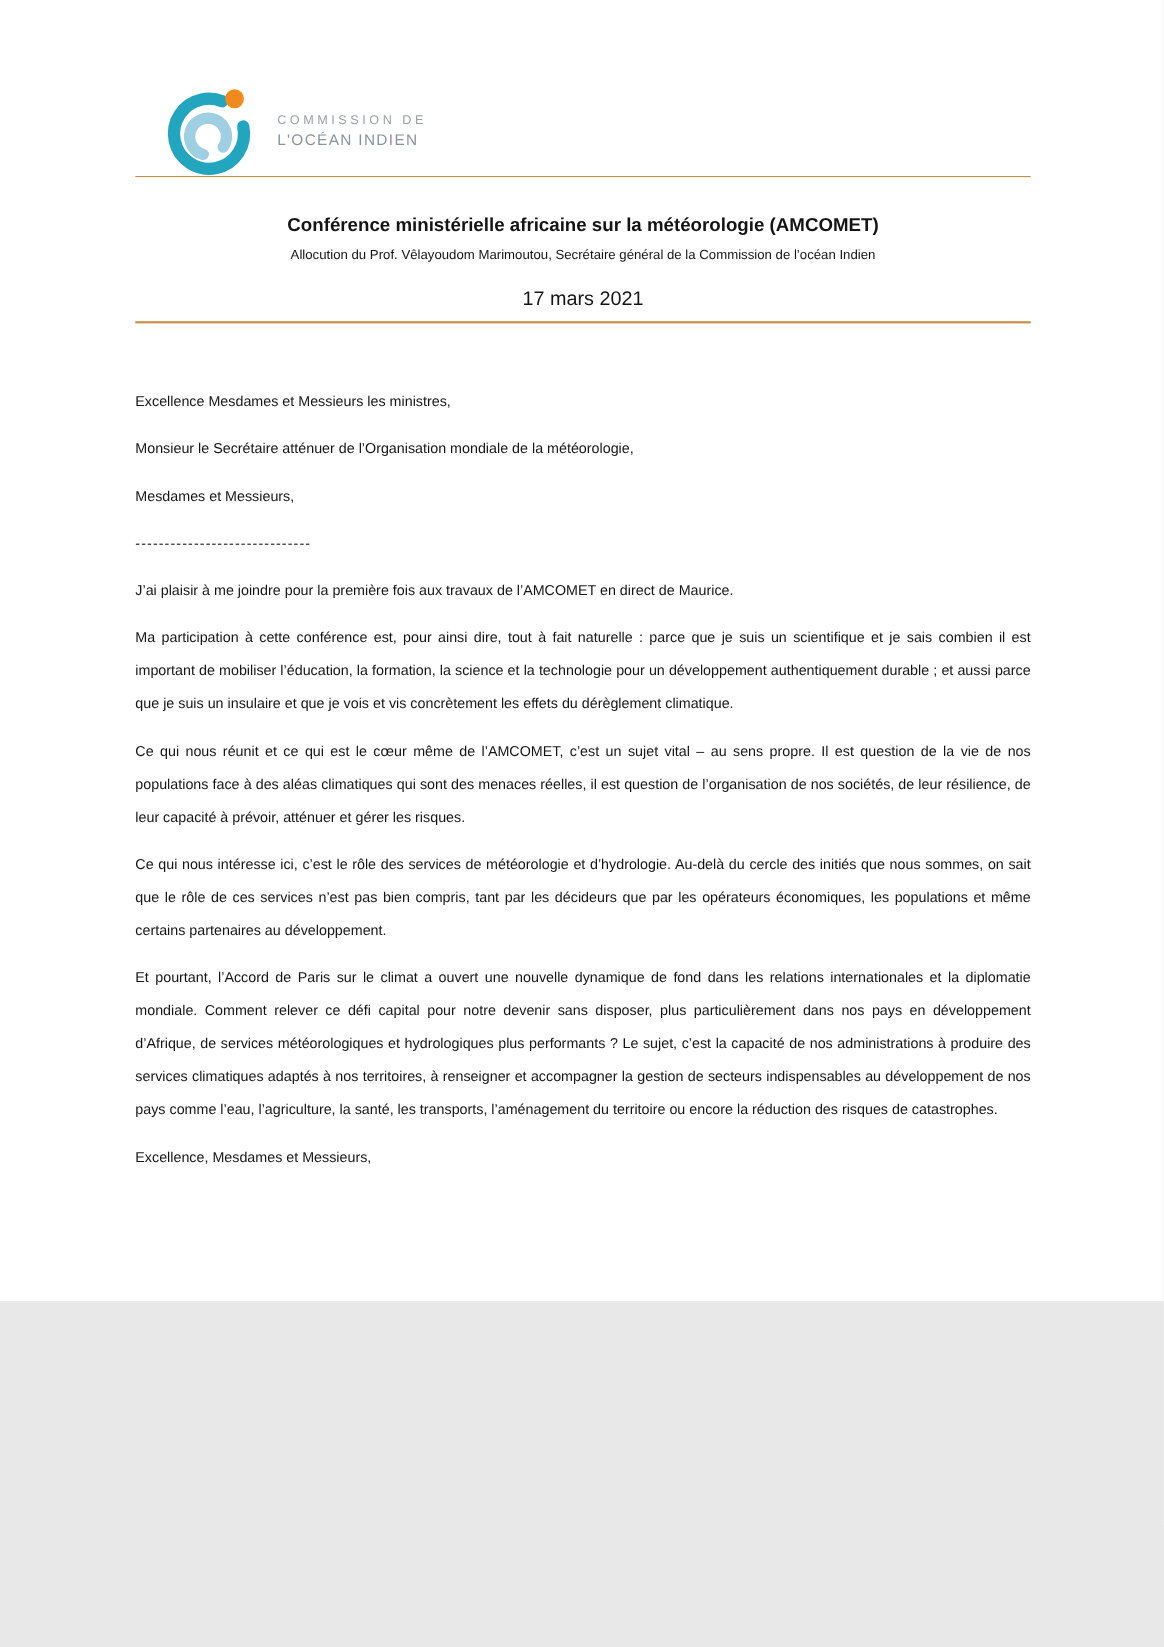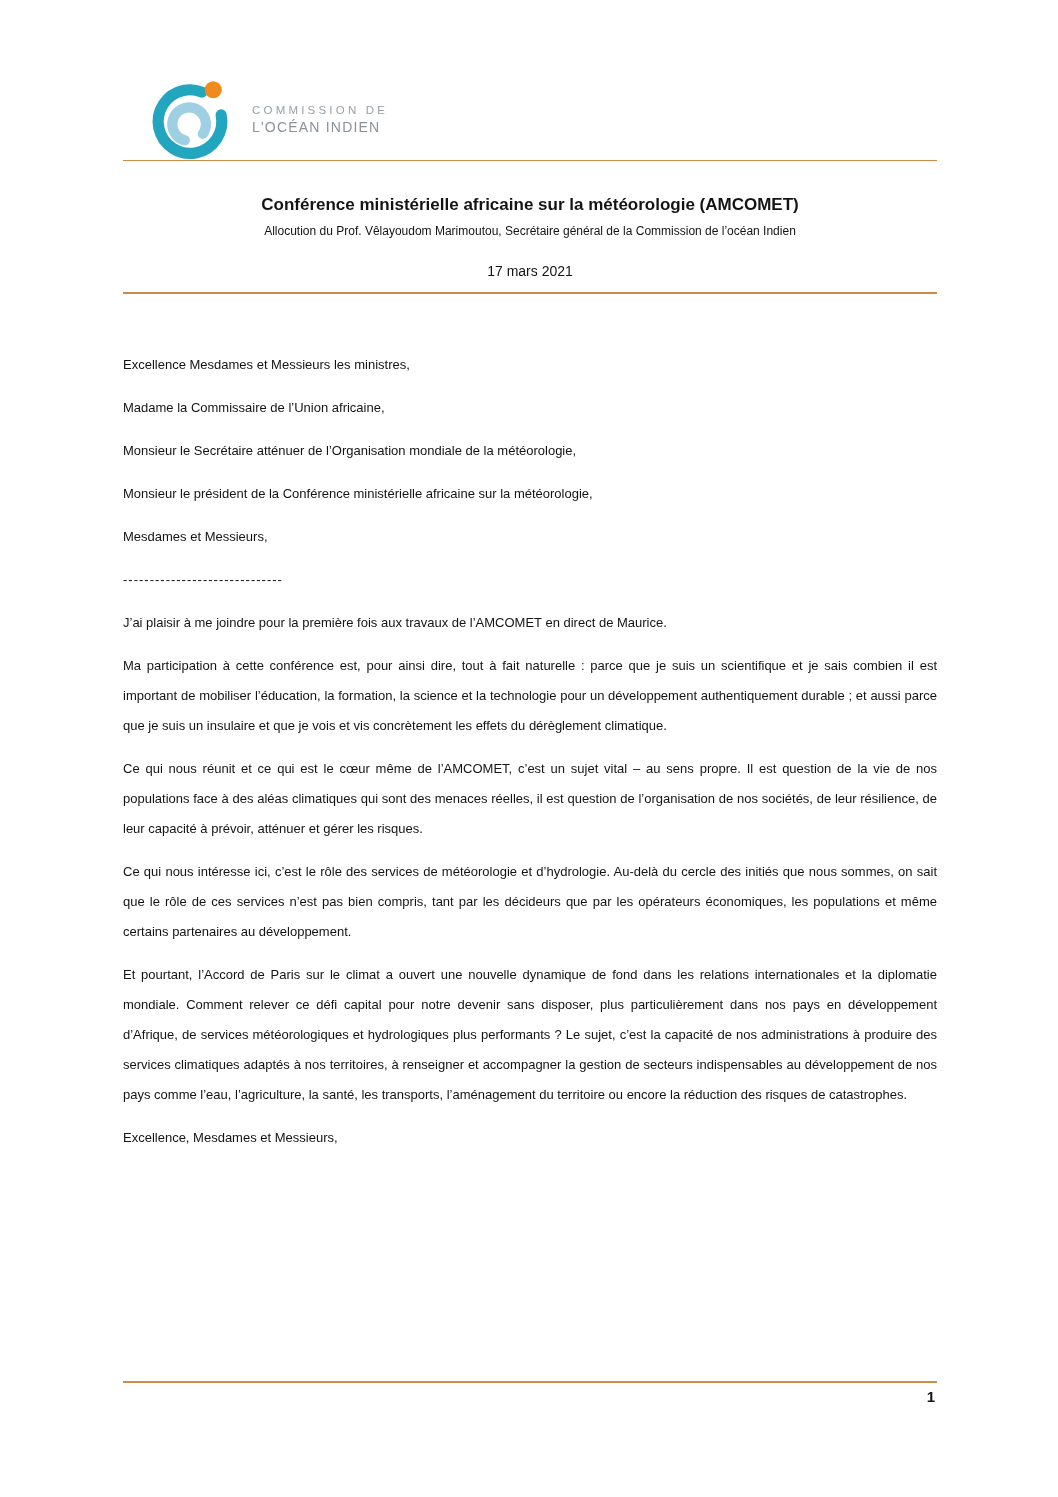--- a/index.html
+++ b/index.html
@@ -1,19 +1,19 @@
 <!DOCTYPE html>
 <html><head>
 <meta charset="utf-8">
 <style>
   html, body { margin:0; padding:0; background:#e8e8e8; }
   .page {
     position: relative;
     width: 1058px;
-    height: 1497px;
+    height: 1183px;
     margin: 0 auto;
     background: #ffffff;
     font-family: "Liberation Sans", sans-serif;
     color: #141414;
     overflow: hidden;
   }
 
   
   .logo-row {
     position: absolute;
@@ -62,21 +62,21 @@
     font-weight: bold;
     line-height: 22px;
   }
   .doc-subtitle {
     margin: 4px 0 0;
     font-size: 12px;
     line-height: 22px;
   }
   .doc-date {
     margin: 18px 0 0;
-    font-size: 14px;
+    font-size: 18px;
     line-height: 22px;
   }
 
   
   .body-area {
     position: absolute;
     top: 350px;
     left: 123px;
     width: 814px;
   }
@@ -124,23 +124,21 @@
   <div class="title-block">
     <p class="doc-title">Conférence ministérielle africaine sur la météorologie (AMCOMET)</p>
     <p class="doc-subtitle">Allocution du Prof. Vêlayoudom Marimoutou, Secrétaire général de la Commission de l’océan Indien</p>
     <p class="doc-date">17 mars 2021</p>
   </div>
 
   <div class="rule rule-title"></div>
 
   <div class="body-area">
     <p>Excellence Mesdames et Messieurs les ministres,</p>
-    <p>Madame la Commissaire de l’Union africaine,</p>
     <p>Monsieur le Secrétaire atténuer de l’Organisation mondiale de la météorologie,</p>
-    <p>Monsieur le président de la Conférence ministérielle africaine sur la météorologie,</p>
     <p>Mesdames et Messieurs,</p>
     <p class="separator">------------------------------</p>
     <p>J’ai plaisir à me joindre pour la première fois aux travaux de l’AMCOMET en direct de Maurice.</p>
     <p class="justify">Ma participation à cette conférence est, pour ainsi dire, tout à fait naturelle : parce que je suis un scientifique et je sais combien il est important de mobiliser l’éducation, la formation, la science et la technologie pour un développement authentiquement durable ; et aussi parce que je suis un insulaire et que je vois et vis concrètement les effets du dérèglement climatique.</p>
     <p class="justify">Ce qui nous réunit et ce qui est le cœur même de l’AMCOMET, c’est un sujet vital – au sens propre. Il est question de la vie de nos populations face à des aléas climatiques qui sont des menaces réelles, il est question de l’organisation de nos sociétés, de leur résilience, de leur capacité à prévoir, atténuer et gérer les risques.</p>
     <p class="justify">Ce qui nous intéresse ici, c’est le rôle des services de météorologie et d’hydrologie. Au-delà du cercle des initiés que nous sommes, on sait que le rôle de ces services n’est pas bien compris, tant par les décideurs que par les opérateurs économiques, les populations et même certains partenaires au développement.</p>
     <p class="justify">Et pourtant, l’Accord de Paris sur le climat a ouvert une nouvelle dynamique de fond dans les relations internationales et la diplomatie mondiale. Comment relever ce défi capital pour notre devenir sans disposer, plus particulièrement dans nos pays en développement d’Afrique, de services météorologiques et hydrologiques plus performants ? Le sujet, c’est la capacité de nos administrations à produire des services climatiques adaptés à nos territoires, à renseigner et accompagner la gestion de secteurs indispensables au développement de nos pays comme l’eau, l’agriculture, la santé, les transports, l’aménagement du territoire ou encore la réduction des risques de catastrophes.</p>
     <p>Excellence, Mesdames et Messieurs,</p>
   </div>
 

